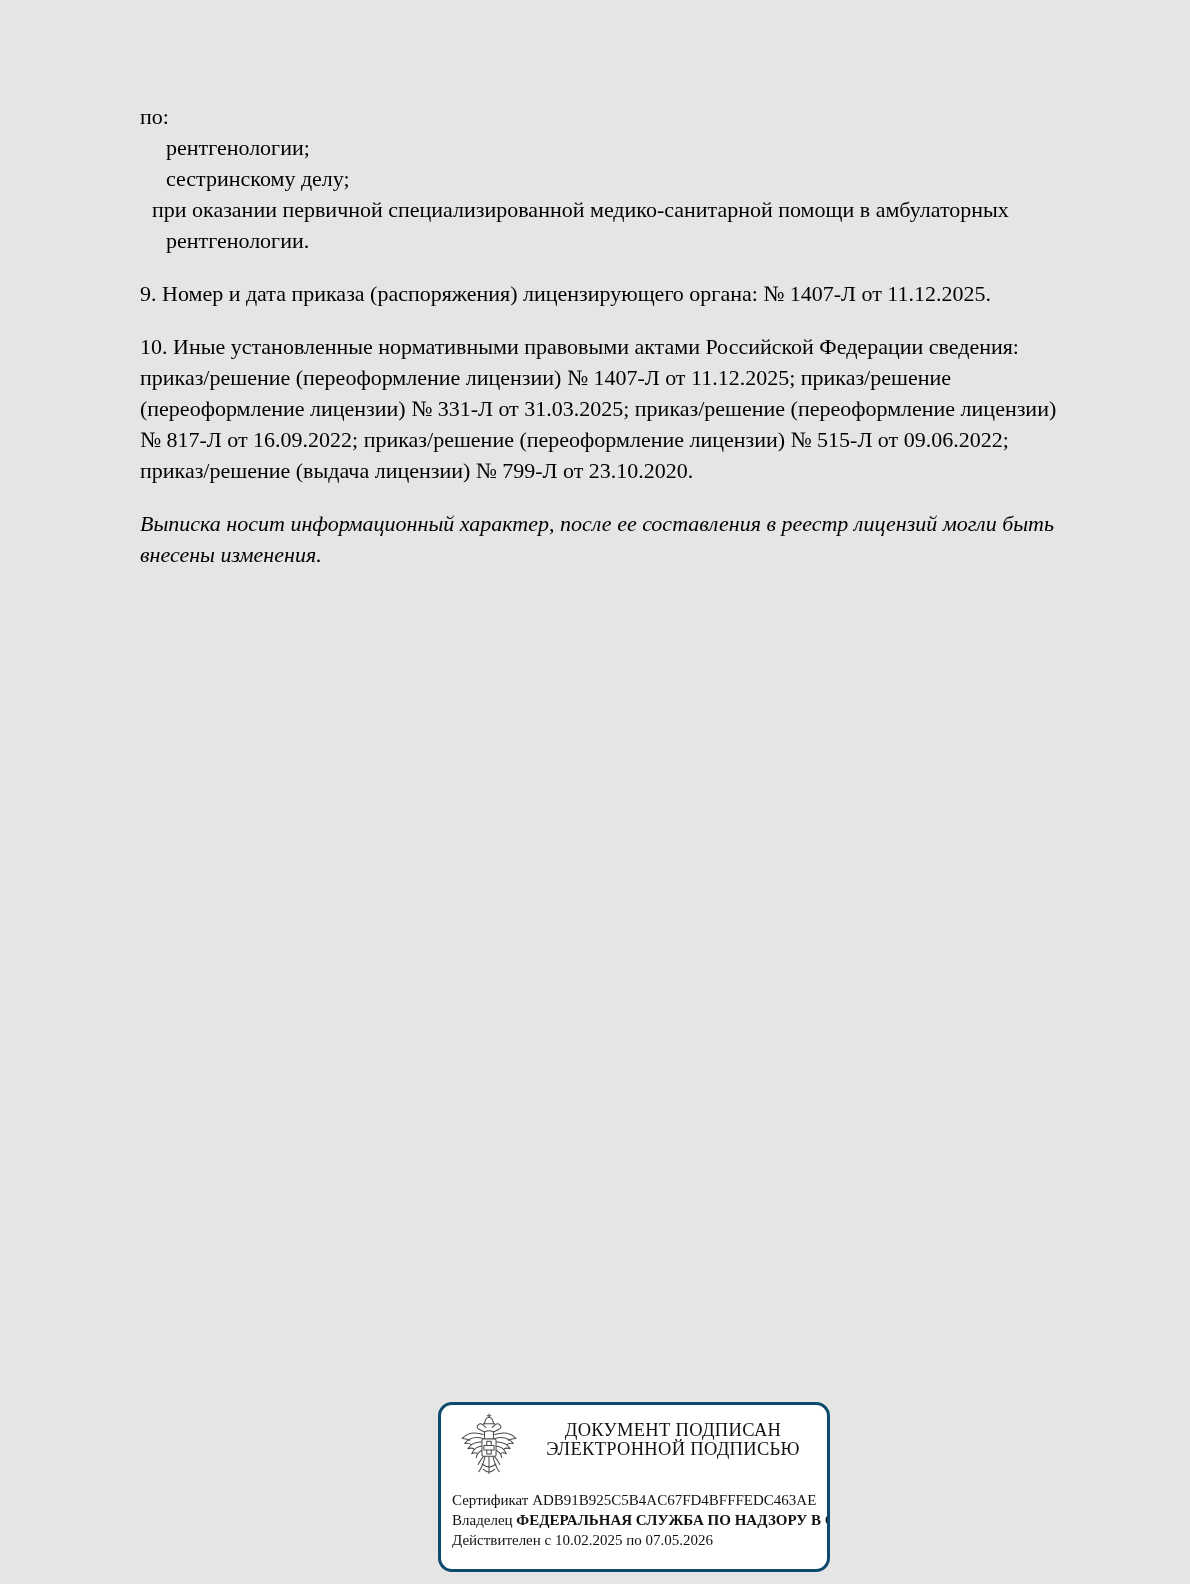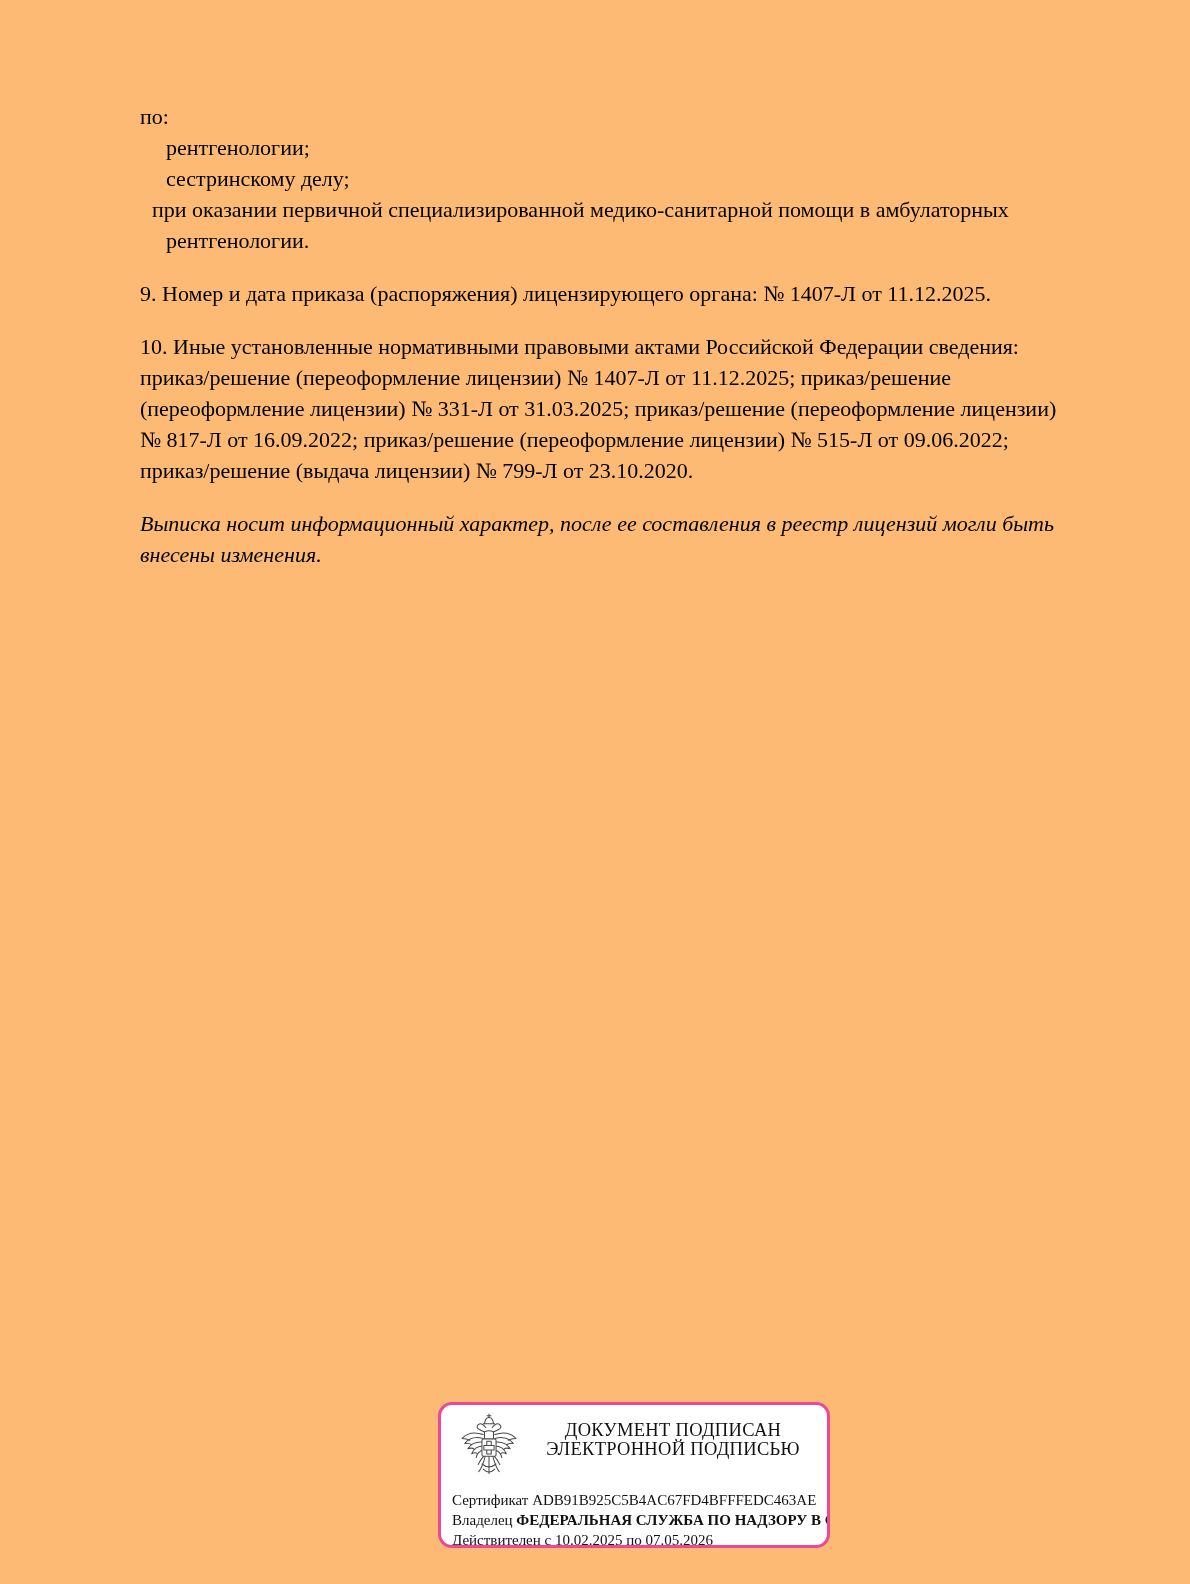--- a/index.html
+++ b/index.html
@@ -4,21 +4,21 @@
 <style>
   html, body {
     margin: 0;
     padding: 0;
     background: #ffffff;
   }
   .page {
     position: relative;
     width: 1190px;
     height: 1584px;
-    background: #fdba74;
+    background: #e5e5e5;
     overflow: hidden;
     font-family: "Liberation Serif", "DejaVu Serif", serif;
     color: #000000;
   }
   .doc {
     position: absolute;
     left: 140px;
     top: 101px;
     width: 1000px;
     font-size: 22px;
@@ -29,23 +29,23 @@
   .line { display: block; white-space: pre; }
   .ind-1 { padding-left: 12px; }
   .ind-2 { padding-left: 26px; }
 
   
   .stamp {
     position: absolute;
     left: 438px;
     top: 1402px;
     width: 392px;
-    height: 146px;
+    height: 170px;
     box-sizing: border-box;
-    border: 3px solid #ec4899;
+    border: 3px solid #0c4a6e;
     border-radius: 14px;
     background: #ffffff;
     overflow: hidden;
   }
   .stamp-emblem {
     position: absolute;
     left: 16px;
     top: 7px;
     width: 64px;
     height: 72px;

